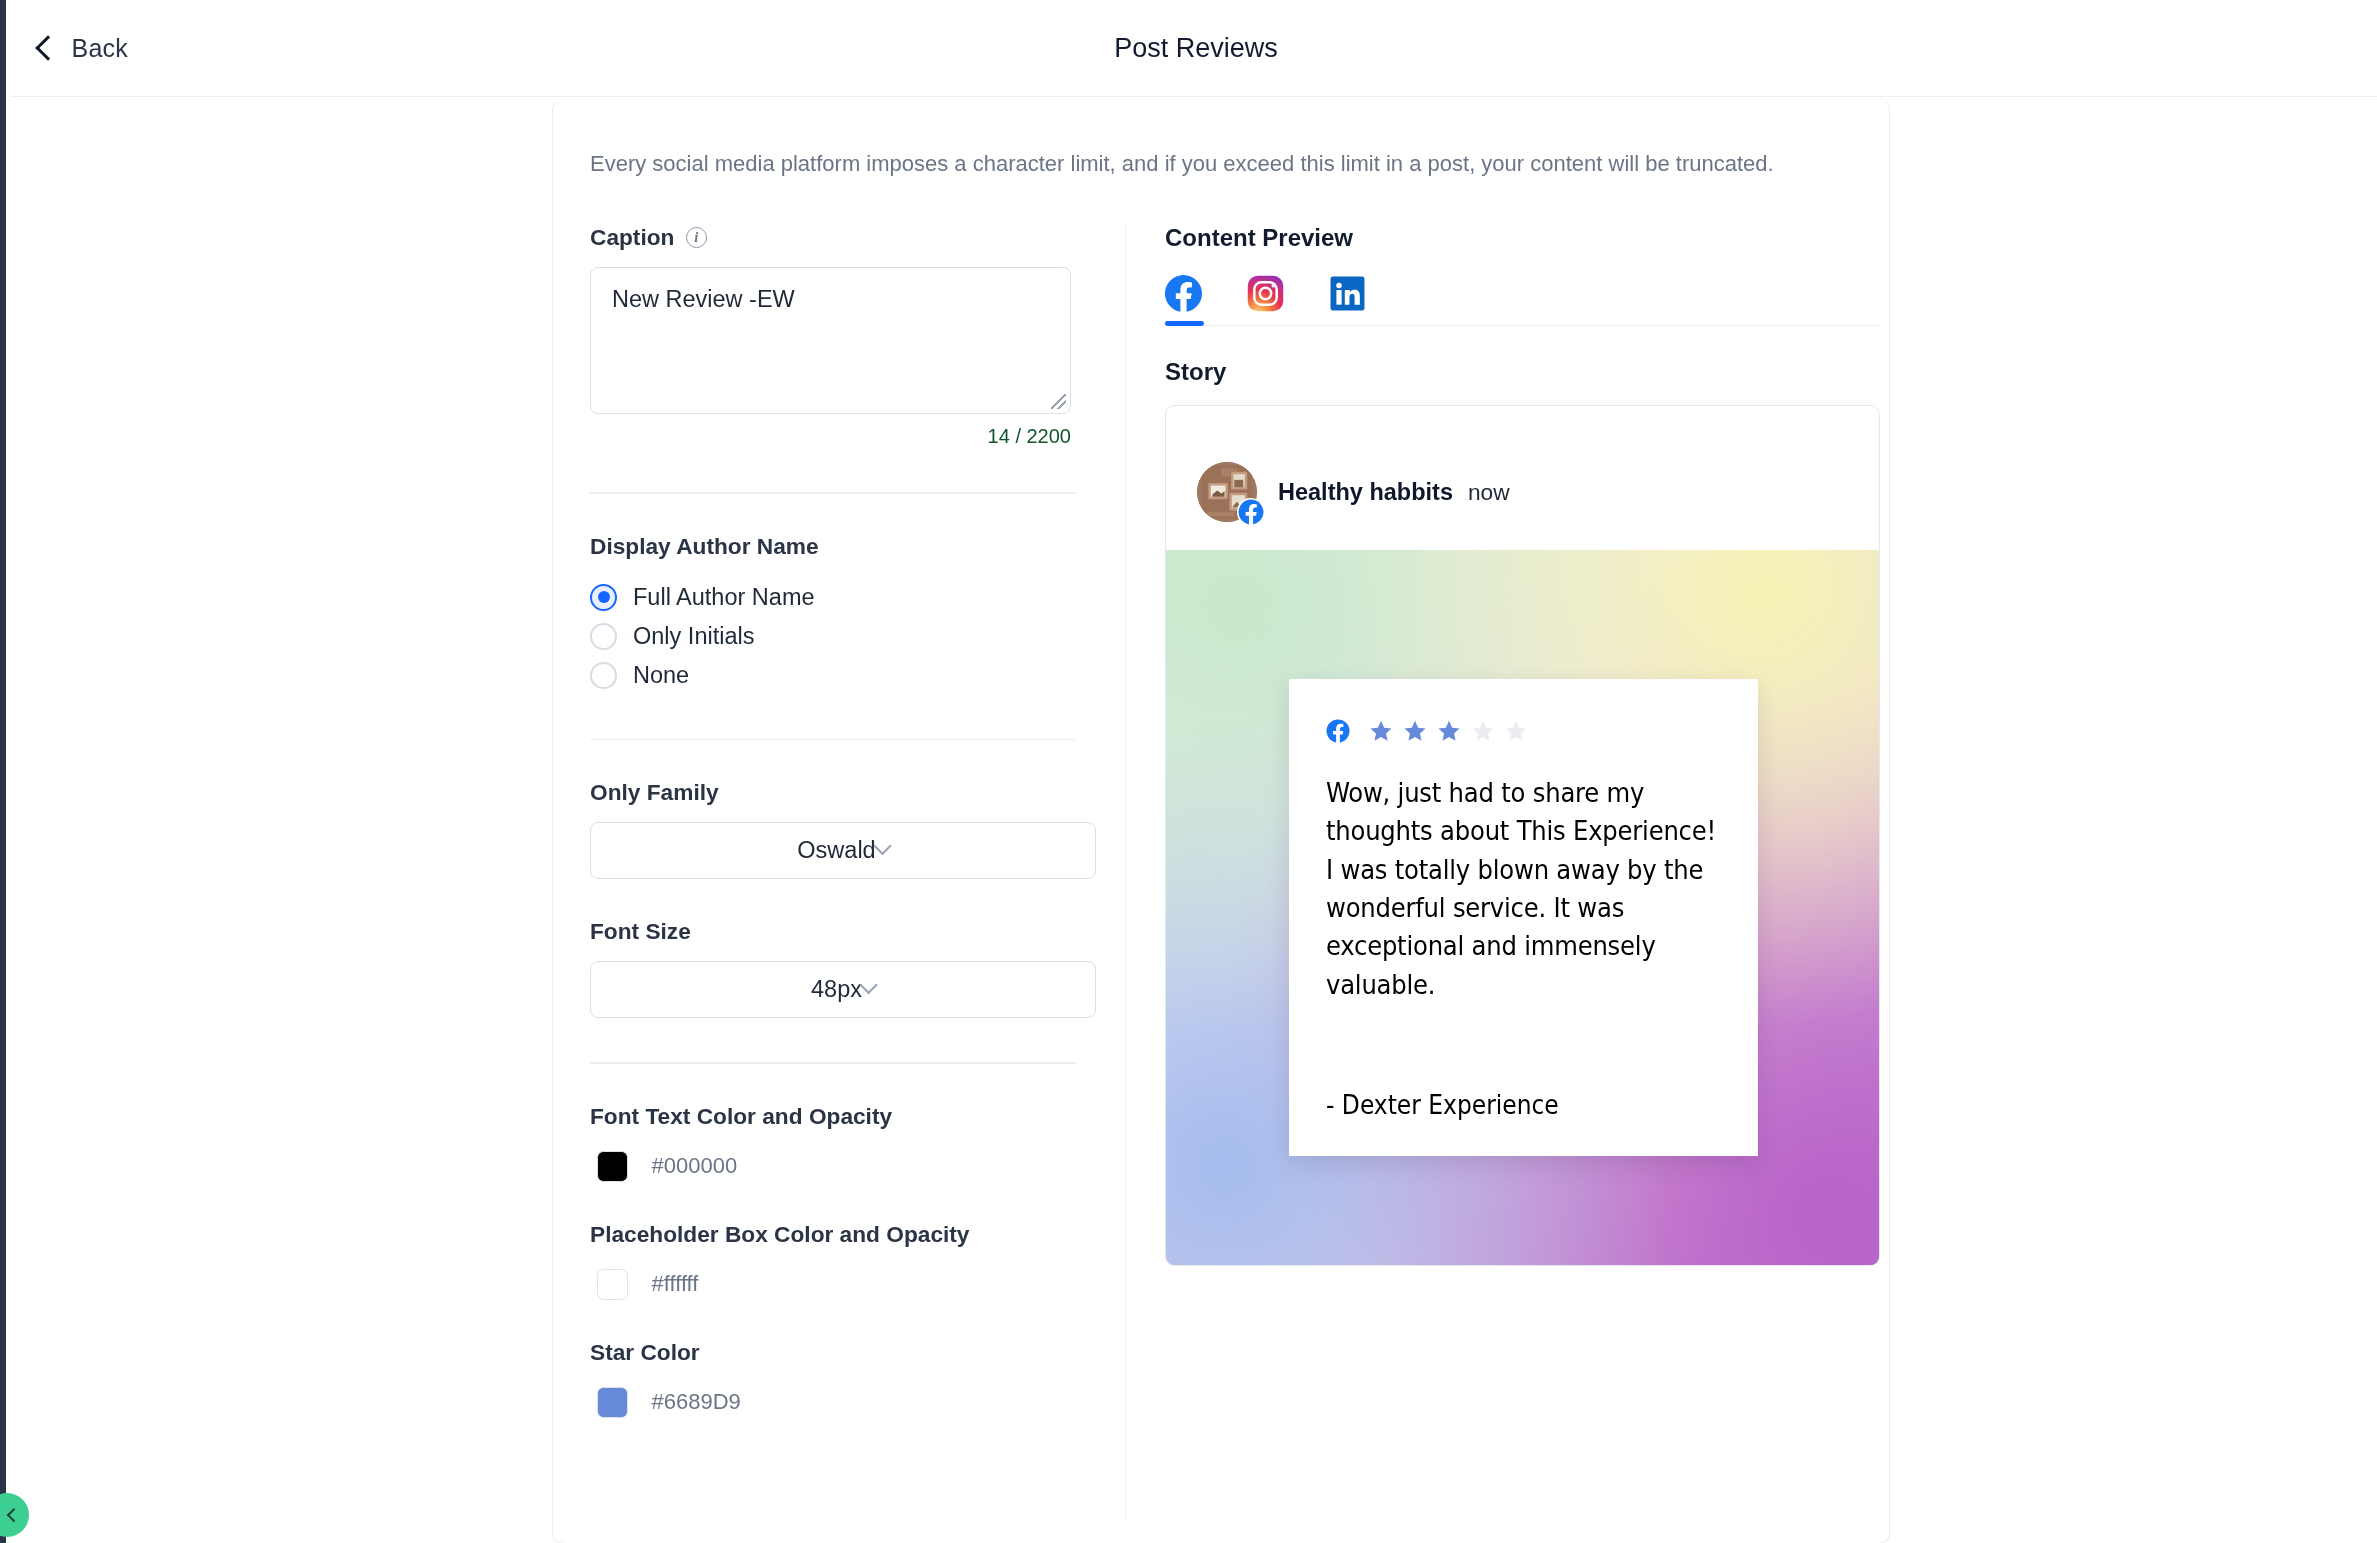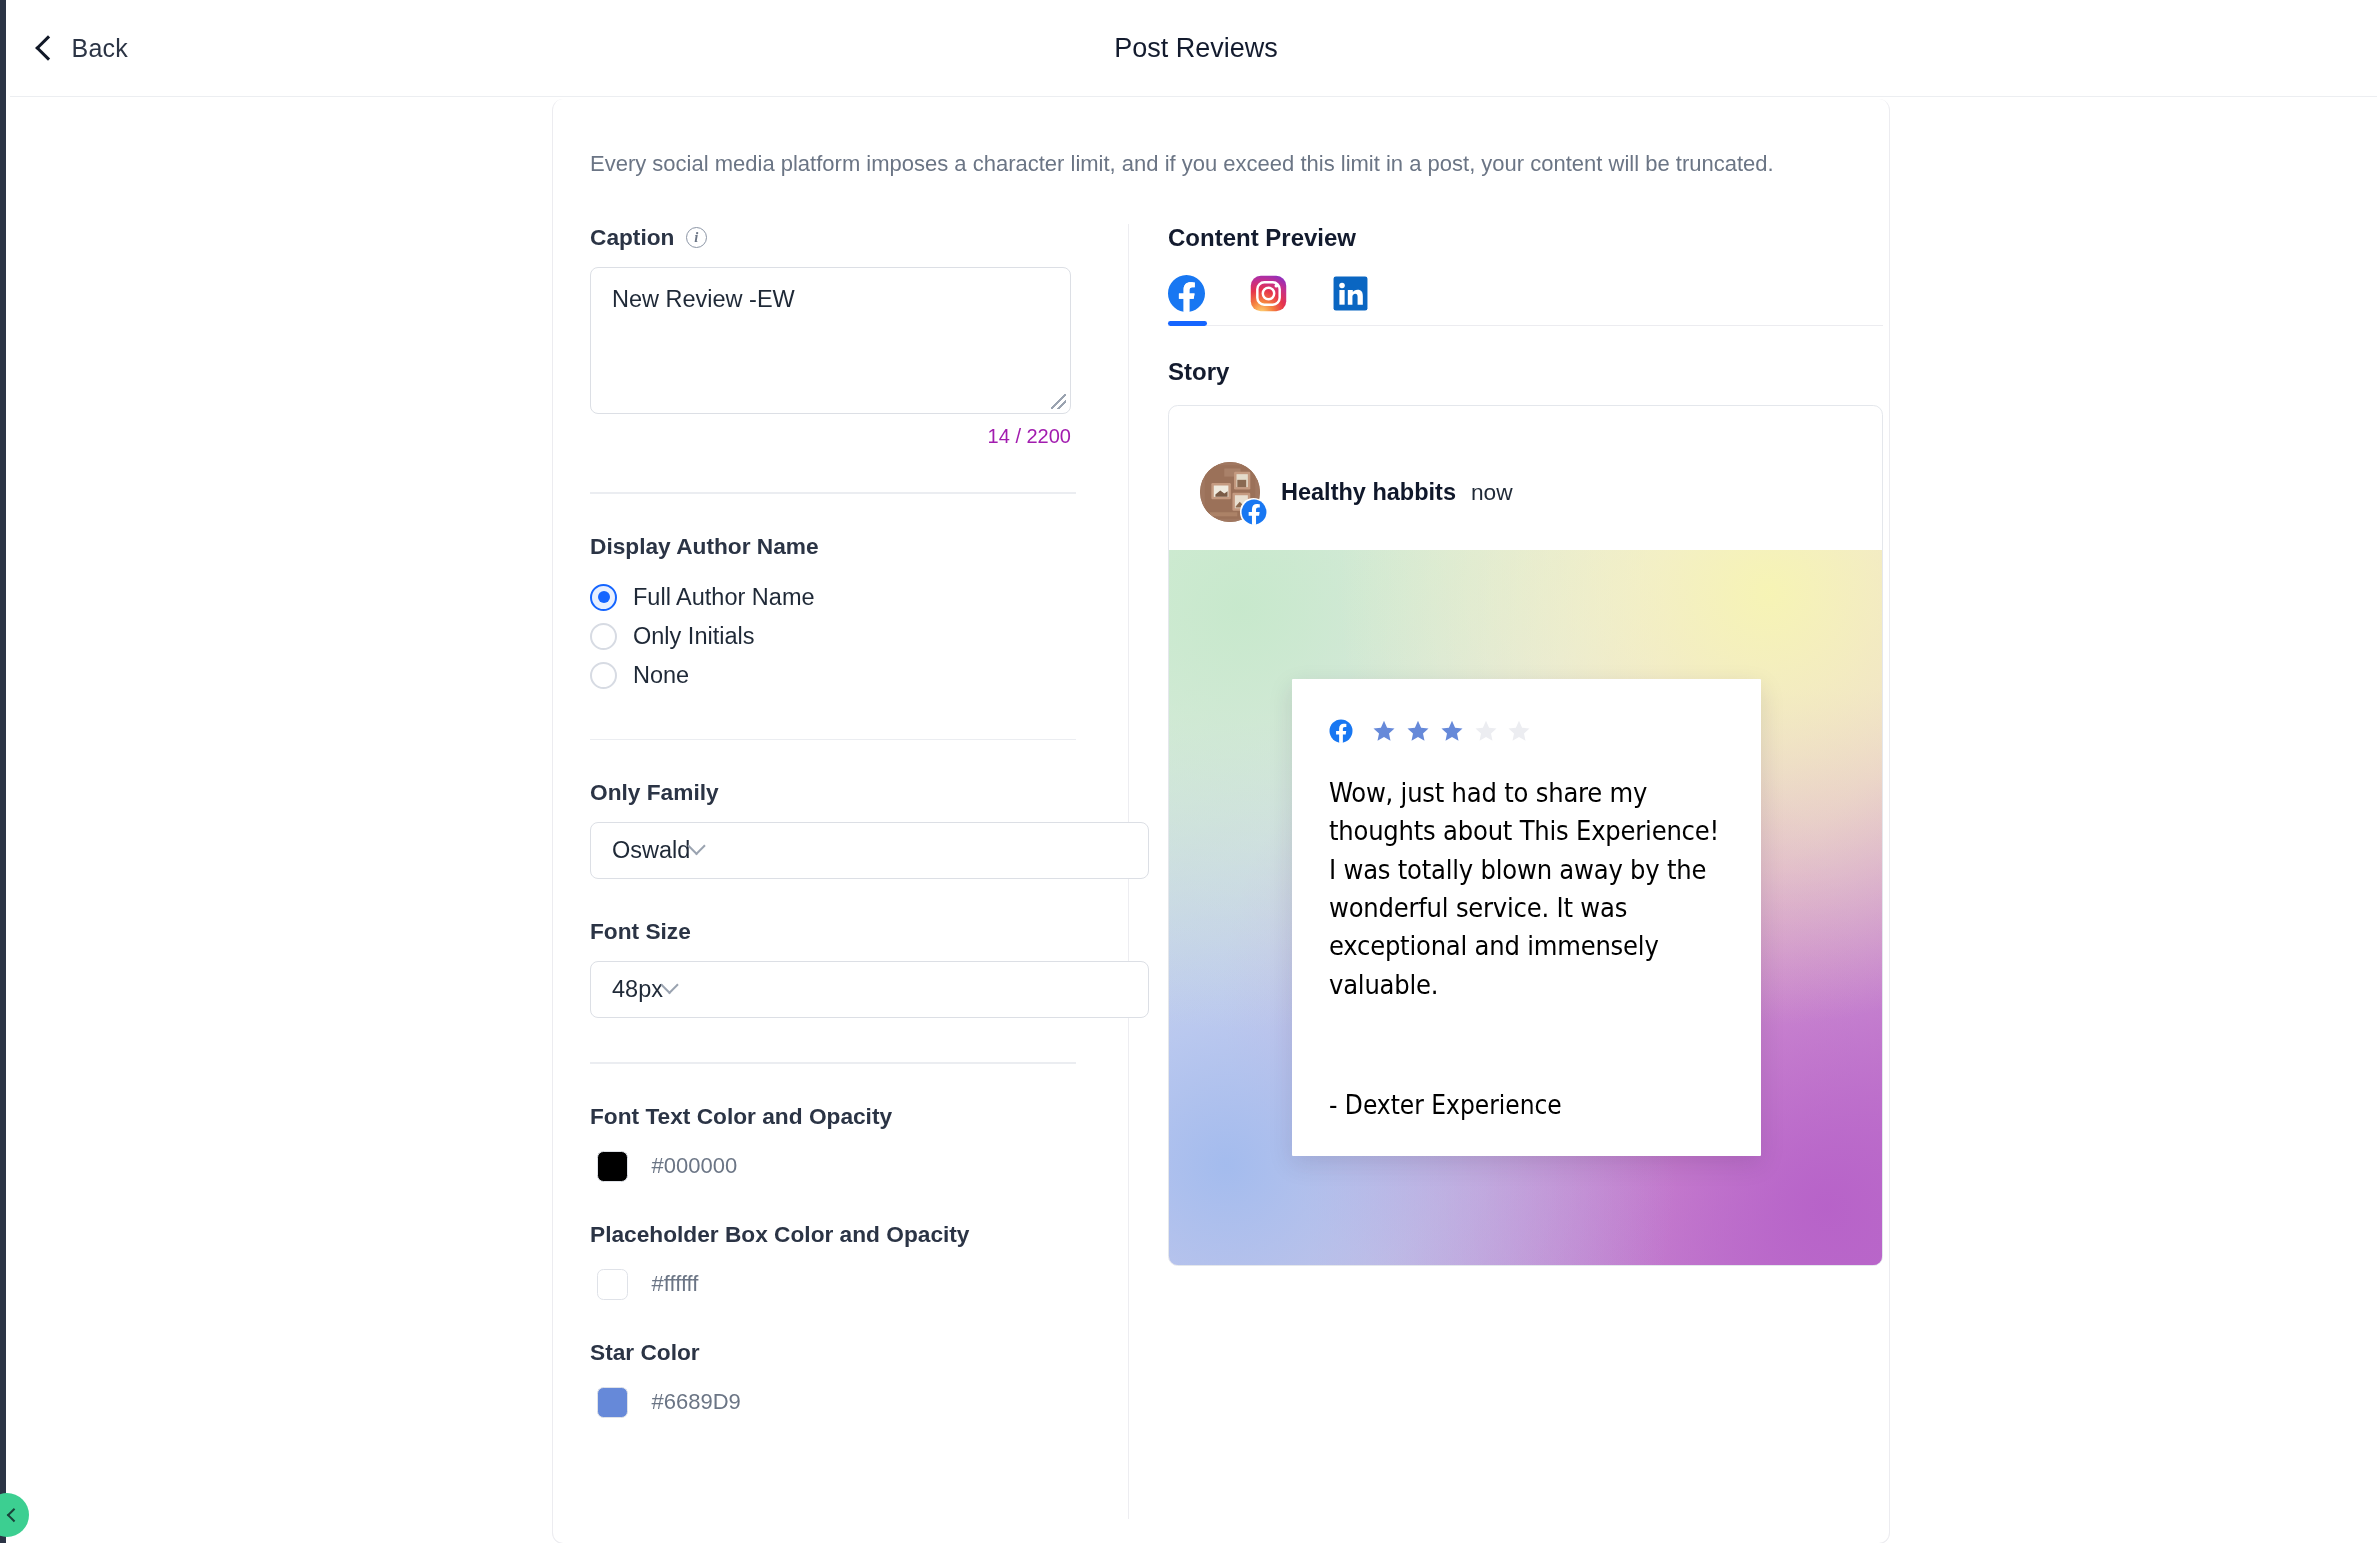--- a/index.html
+++ b/index.html
@@ -91,21 +91,21 @@
   }
   .resize-grip {
     position: absolute; right: 4px; bottom: 4px; width: 14.6px; height: 14.6px;
     background:
       linear-gradient(135deg, transparent 0 45%, #9aa3b0 45% 55%, transparent 55% 100%),
       linear-gradient(135deg, transparent 0 70%, #9aa3b0 70% 80%, transparent 80% 100%);
     cursor: nwse-resize;
   }
   .char-count {
     width: 481px; text-align: right; margin-top: 11.3px;
-    font-size: 20px; color: #a21caf;
+    font-size: 20px; color: #14532d;
   }
   .divider {
     width: 486px; height: 1.6px; background: #ebedf1;
     margin: 44px 0 0 0;
   }
 
   
   .section { margin-top: 39px; }
   .radio-group { margin-top: 18px; }
   .radio-row {
@@ -120,24 +120,24 @@
   }
   .radio.checked { border-color: #1565ff; background: #e8f0ff; }
   .radio.checked::after {
     content: ""; width: 12px; height: 12px; border-radius: 50%;
     background: #1565ff;
   }
   .radio-label { font-size: 23.5px; color: #1f2937; }
 
   
   .select-box {
-    margin-top: 16px; width: 559px; height: 57px;
+    margin-top: 16px; width: 506px; height: 57px;
     border: 1.6px solid #dcdfe5; border-radius: 8px;
     background: #fff;
-    display: flex; align-items: center; justify-content: flex-start;
+    display: flex; align-items: center; justify-content: center;
     padding: 0 21px; cursor: pointer;
     font-size: 23.5px; color: #1f2937;
   }
   .chev-down {
     width: 13px; height: 13px;
     border-right: 2.4px solid #9aa3b0; border-bottom: 2.4px solid #9aa3b0;
     transform: rotate(45deg) translate(-3.2px,-3.2px);
   }
 
   

